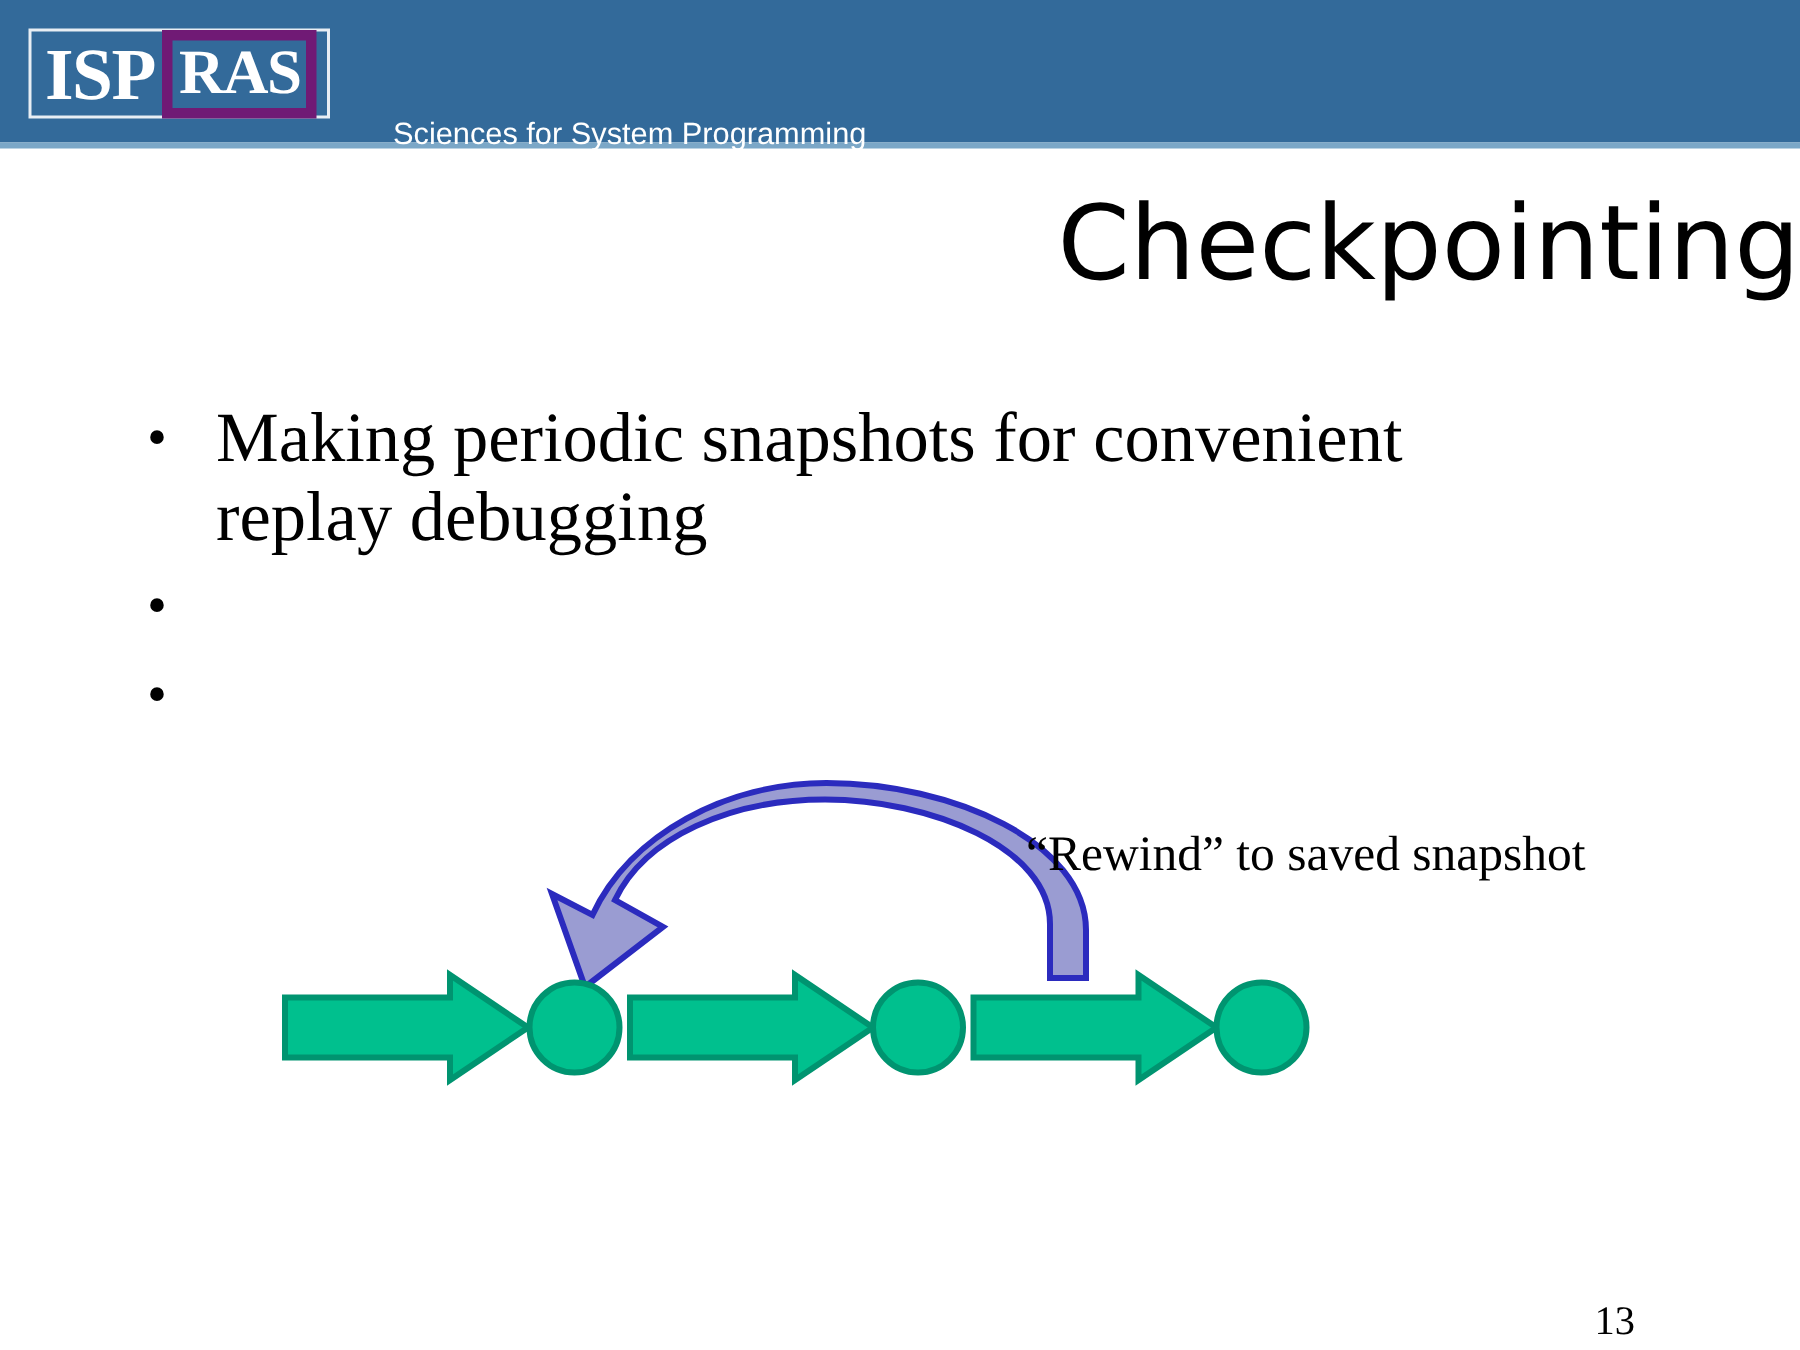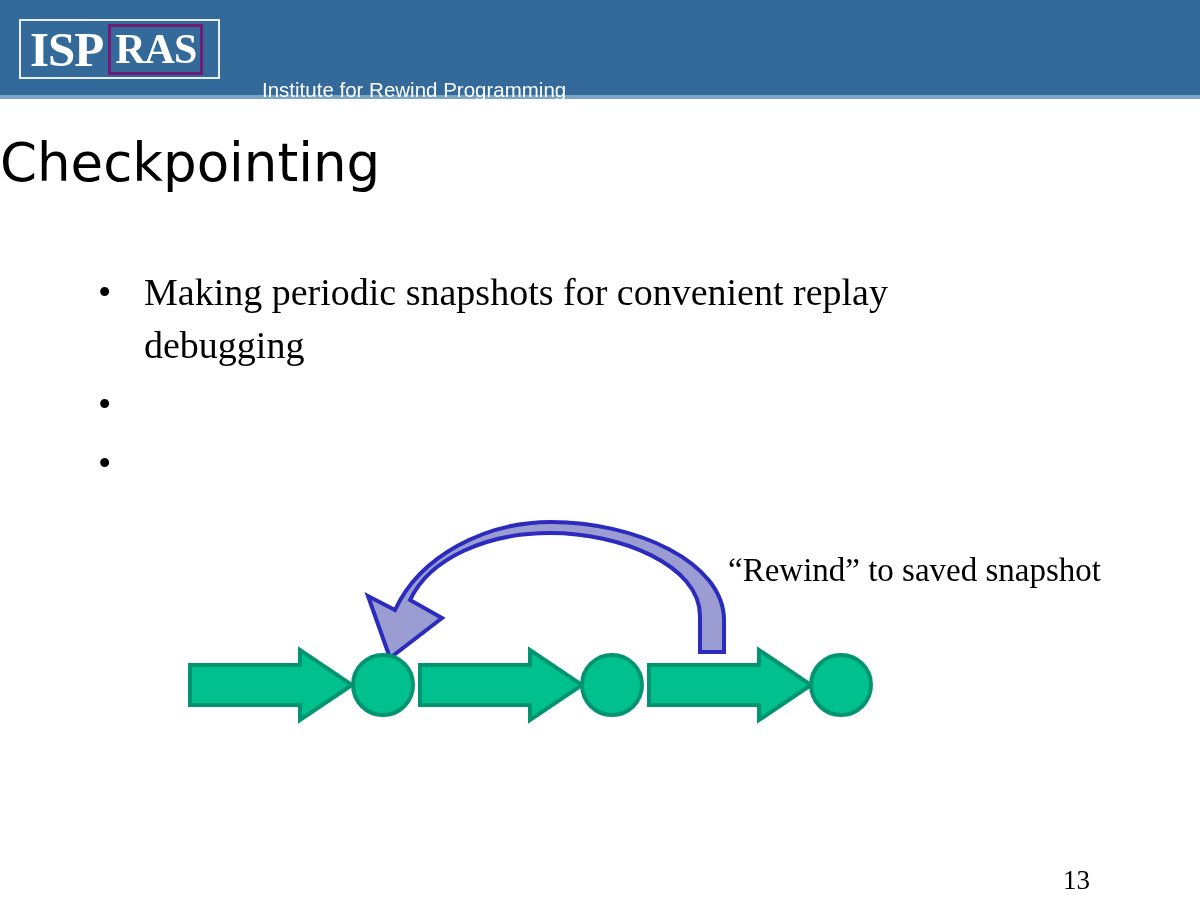--- a/index.html
+++ b/index.html
@@ -67,44 +67,44 @@
     letter-spacing: -1px;
   }
   .logo-ras {
     margin-left: 5px;
     font-family: "Liberation Serif", serif;
     font-weight: bold;
     font-size: 42px;
     line-height: 42px;
     color: #ffffff;
     letter-spacing: -1px;
-    border: 3px solid #701a75;
+    border: 7px solid #701a75;
     padding: 1px 4px 2px 4px;
   }
   .header-title {
     position: absolute;
     left: 262px;
     top: 22px;
     color: #ffffff;
     font-family: "Liberation Sans", sans-serif;
     font-size: 20.5px;
     line-height: 27px;
     white-space: pre;
   }
 
   
   .slide-title {
     position: absolute;
     left: 0;
     top: 122px;
     width: 1200px;
-    text-align: left;
+    text-align: right;
     font-family: "DejaVu Sans", sans-serif;
     font-weight: 400;
-    font-size: 53px;
+    font-size: 69px;
     line-height: 82px;
     color: #000000;
   }
 
   
   .bullets {
     position: absolute;
     left: 92px;
     top: 266px;
     width: 960px;
@@ -119,40 +119,40 @@
     flex: 0 0 52px;
     font-size: 38px;
     line-height: 53px;
     color: #000000;
     text-align: left;
     padding-left: 6px;
     box-sizing: border-box;
   }
   .bullet-text {
     font-family: "Liberation Serif", serif;
-    font-size: 38px;
+    font-size: 47px;
     line-height: 53px;
     color: #000000;
     max-width: 870px;
   }
 
   
   .diagram {
     position: absolute;
     left: 0;
     top: 500px;
     width: 1200px;
     height: 260px;
   }
   .diagram svg {
     display: block;
   }
   .label-rewind {
     position: absolute;
-    left: 728px;
+    left: 684px;
     top: 550px;
     font-family: "Liberation Serif", serif;
     font-size: 33px;
     line-height: 40px;
     color: #000000;
     white-space: pre;
   }
   .label-normal {
     position: absolute;
     left: 901px;
@@ -185,21 +185,21 @@
   <div class="header-band-edge"></div>
 
   <div class="logo-box">
     <div class="logo-inner">
       <span class="logo-isp">ISP</span>
       <span class="logo-ras">RAS</span>
     </div>
   </div>
 
   <div class="header-title">
-    <div>Institute for Rewind Programming</div>
+    <div>Sciences for System Programming</div>
   </div>
 
   <div class="slide-title">Checkpointing</div>
 
   <div class="bullets">
     <div class="bullet-row">
       <div class="bullet-mark">•</div>
       <div class="bullet-text">Making periodic snapshots for convenient replay debugging</div>
     </div>
     <div class="bullet-row">

